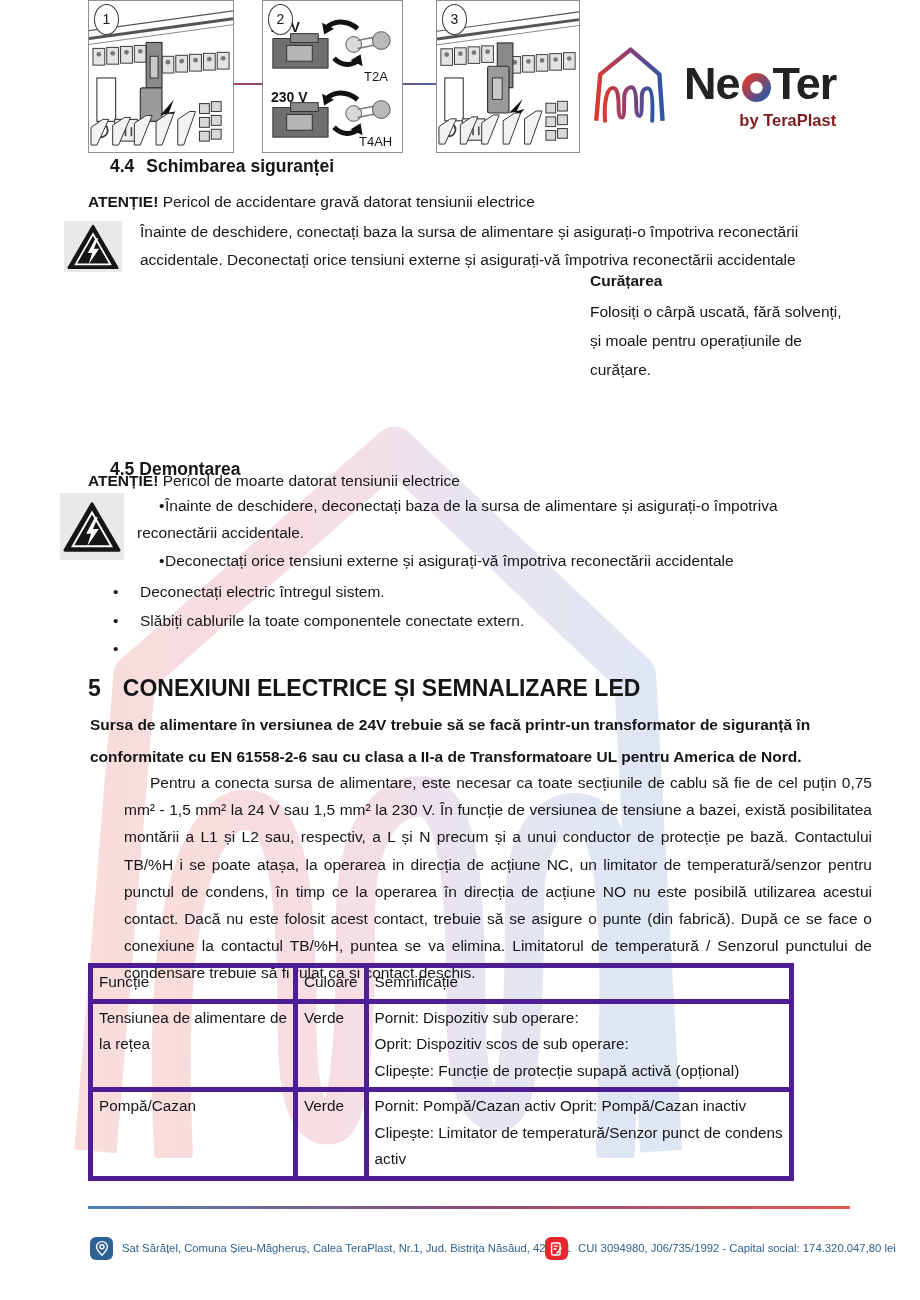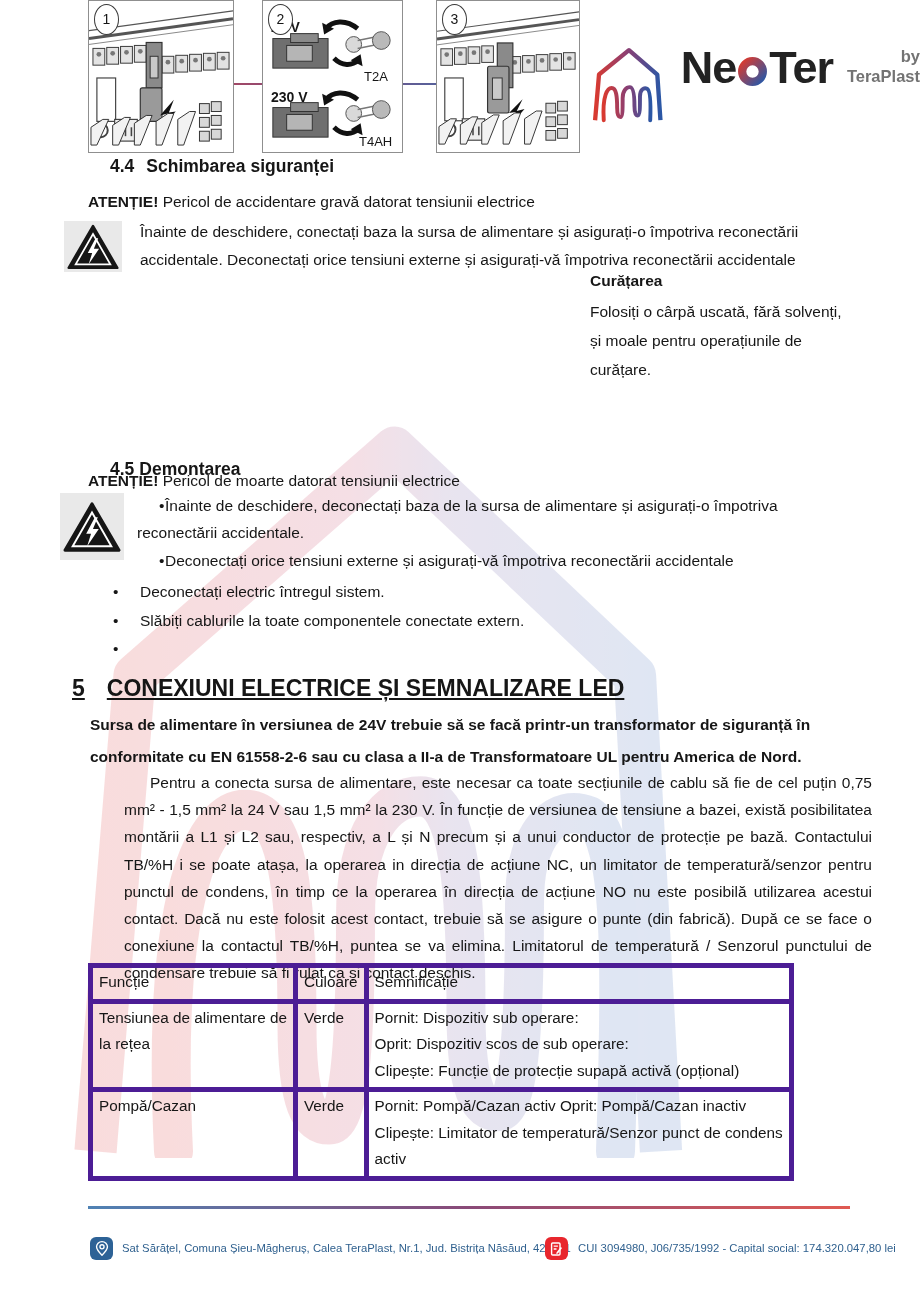--- a/index.html
+++ b/index.html
@@ -7,30 +7,30 @@
     position:relative;width:920px;height:1300px;background:#ffffff;overflow:hidden;
     font-family:"Liberation Sans",sans-serif;color:#161616;font-size:15.5px;line-height:27px;
   }
   
   .watermark{position:absolute;left:50px;top:408px;width:650px;height:750px;opacity:.45;z-index:0;pointer-events:none;}
   .content{position:relative;z-index:1;}
   
   .topline{position:absolute;left:88px;top:83px;width:415px;height:2.4px;
     background:linear-gradient(to right,#d9453c,#8a4a78,#3f6cab);}
   .logo{position:absolute;left:588px;top:44px;display:flex;align-items:flex-start;gap:14px;}
-  .logo-text{display:flex;flex-direction:row;}
+  .logo-text{display:flex;flex-direction:column;margin-top:16px;}
   .brand-row{display:flex;align-items:baseline;font-weight:800;font-size:45px;line-height:48px;color:#222;letter-spacing:-1px;}
   .brand-o{width:31px;height:31px;margin:0 1px;transform:translateY(3px);}
-  .brand-sub{font-weight:700;font-size:16.5px;line-height:20px;color:#737373;text-align:right;margin-top:2px;letter-spacing:0;}
+  .brand-sub{font-weight:700;font-size:16.5px;line-height:20px;color:#7f1d1d;text-align:right;margin-top:2px;letter-spacing:0;}
   
   .h44{position:absolute;left:110px;top:153px;font-size:17.5px;font-weight:700;line-height:26px;}
   .h44 .num{margin-right:12px;text-align:center;}
   .h45{position:absolute;left:110px;top:456px;font-size:17.5px;font-weight:700;line-height:26px;}
   .h45 .num{margin-right:5px;}
-  .h5{position:absolute;left:72px;top:672px;font-size:23px;font-weight:700;line-height:32px;text-decoration:underline;}
+  .h5{position:absolute;left:88px;top:672px;font-size:23px;font-weight:700;line-height:32px;}
   .h5 .num{margin-right:22px;}
   .attn{position:absolute;left:88px;width:760px;line-height:26px;}
   .attn b{font-weight:700;}
   .attn1{top:189px;}
   .attn2{top:468px;}
   
   .warnicon{position:absolute;background:#e9e9e9;display:flex;align-items:center;justify-content:center;}
   .wi1{left:64px;top:221px;width:58px;height:51px;}
   .wi2{left:60px;top:493px;width:64px;height:67px;}
   .warntext1{position:absolute;left:140px;top:218px;width:712px;line-height:27.5px;}

